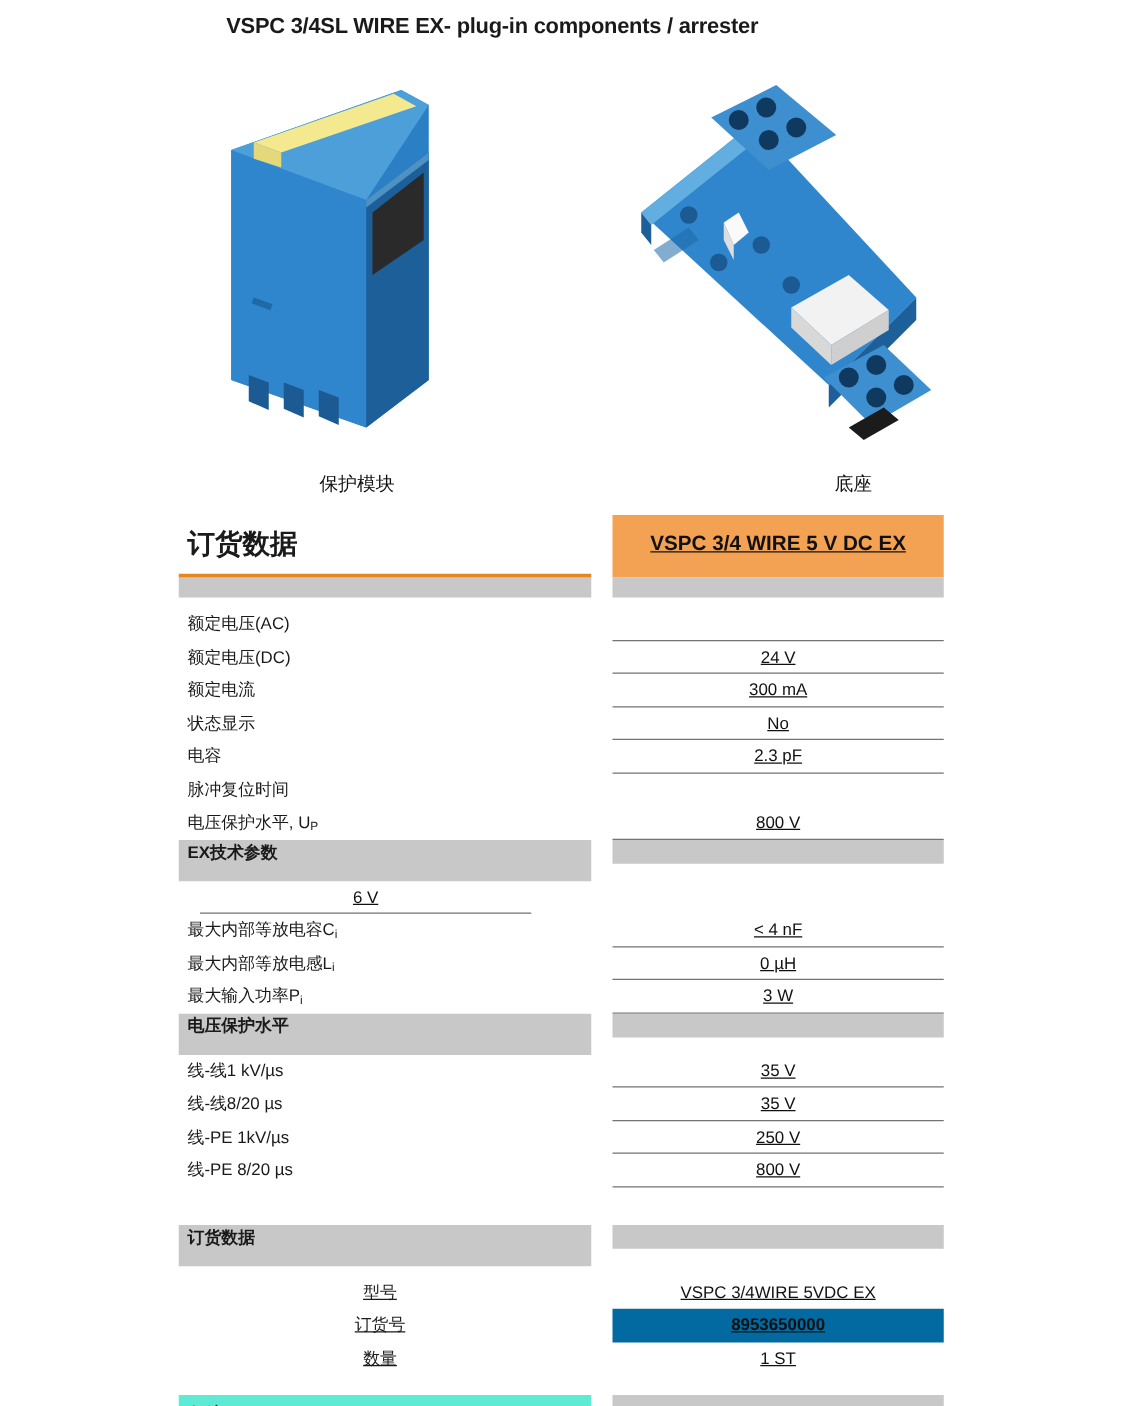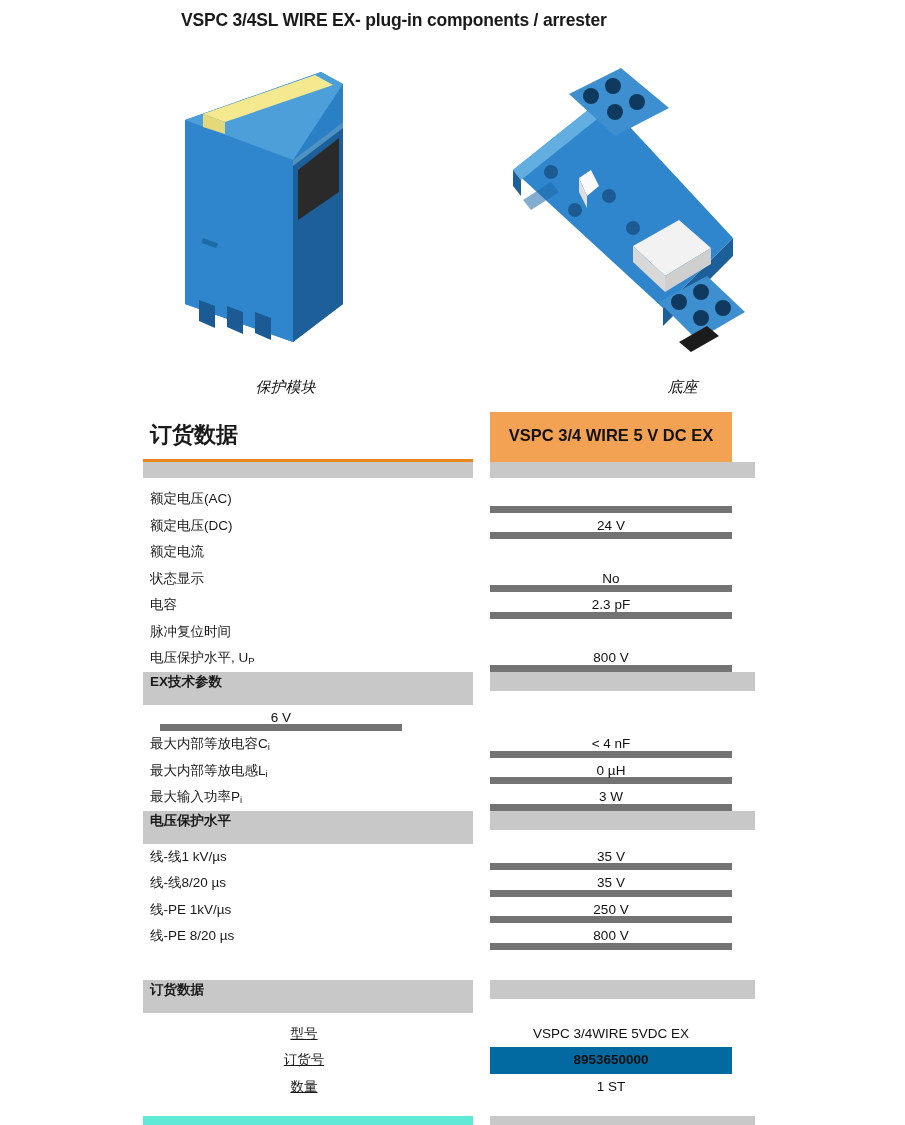--- a/index.html
+++ b/index.html
@@ -40,21 +40,20 @@
     height: 355px;
   }
   .photo {
     position: absolute;
   }
   .caption {
     position: absolute;
     font-size: 15px;
     text-align: center;
     color: #111;
-    font-style: italic;
   }
   .cap-left {
     left: 143px;
     top: 378px;
     width: 285px;
   }
   .cap-right {
     left: 540px;
     top: 378px;
     width: 285px;
@@ -71,23 +70,24 @@
     width: 612px;
   }
   .col-left {
     width: 330px;
     box-sizing: border-box;
   }
   .col-gap {
     width: 17px;
   }
   .col-right {
-    width: 242px;
+    width: 265px;
     box-sizing: border-box;
     text-align: center;
+    text-decoration: underline;
   }
 
   .hdr-left {
     height: 50px;
     position: relative;
   }
   .hdr-title {
     font-size: 22px;
     font-weight: bold;
     padding-left: 7px;
@@ -141,21 +141,21 @@
     line-height: 26.5px;
     box-sizing: border-box;
     height: 26.5px;
     white-space: nowrap;
   }
   .data-right {
     font-size: 13.5px;
     line-height: 25px;
     height: 26.5px;
     box-sizing: border-box;
-    border-bottom: 7px solid #737373;
+    border-bottom: 1px solid #737373;
     color: #111;
   }
   .data-right.noline {
     border-bottom: none;
   }
   .data-right.highlight {
     background: #0369a1;
     font-weight: bold;
     border-bottom: none;
   }
@@ -291,20 +291,21 @@
       <div class="col-right data-right"></div>
     </div>
     <div class="row data-row">
       <div class="col-left data-left">额定电压(DC)</div>
       <div class="col-gap"></div>
       <div class="col-right data-right">24 V</div>
     </div>
     <div class="row data-row">
       <div class="col-left data-left">额定电流</div>
       <div class="col-gap"></div>
+      <div class="col-right data-right">300 mA</div>
     </div>
     <div class="row data-row">
       <div class="col-left data-left">状态显示</div>
       <div class="col-gap"></div>
       <div class="col-right data-right">No</div>
     </div>
     <div class="row data-row">
       <div class="col-left data-left">电容</div>
       <div class="col-gap"></div>
       <div class="col-right data-right">2.3 pF</div>

